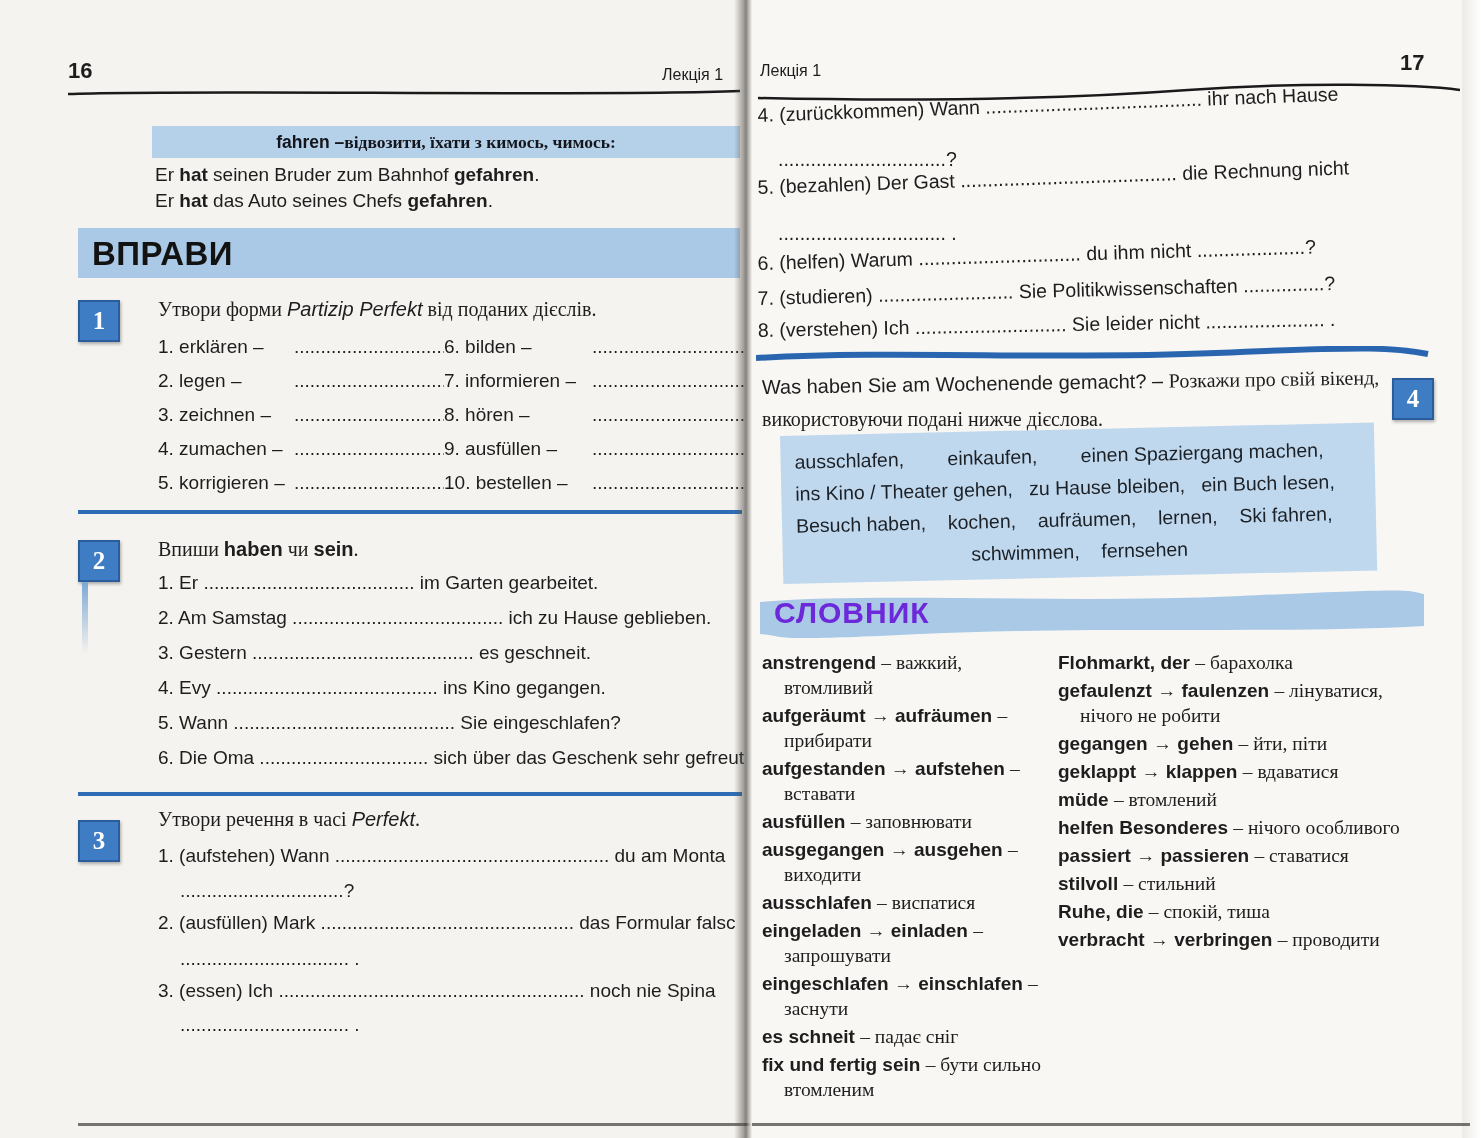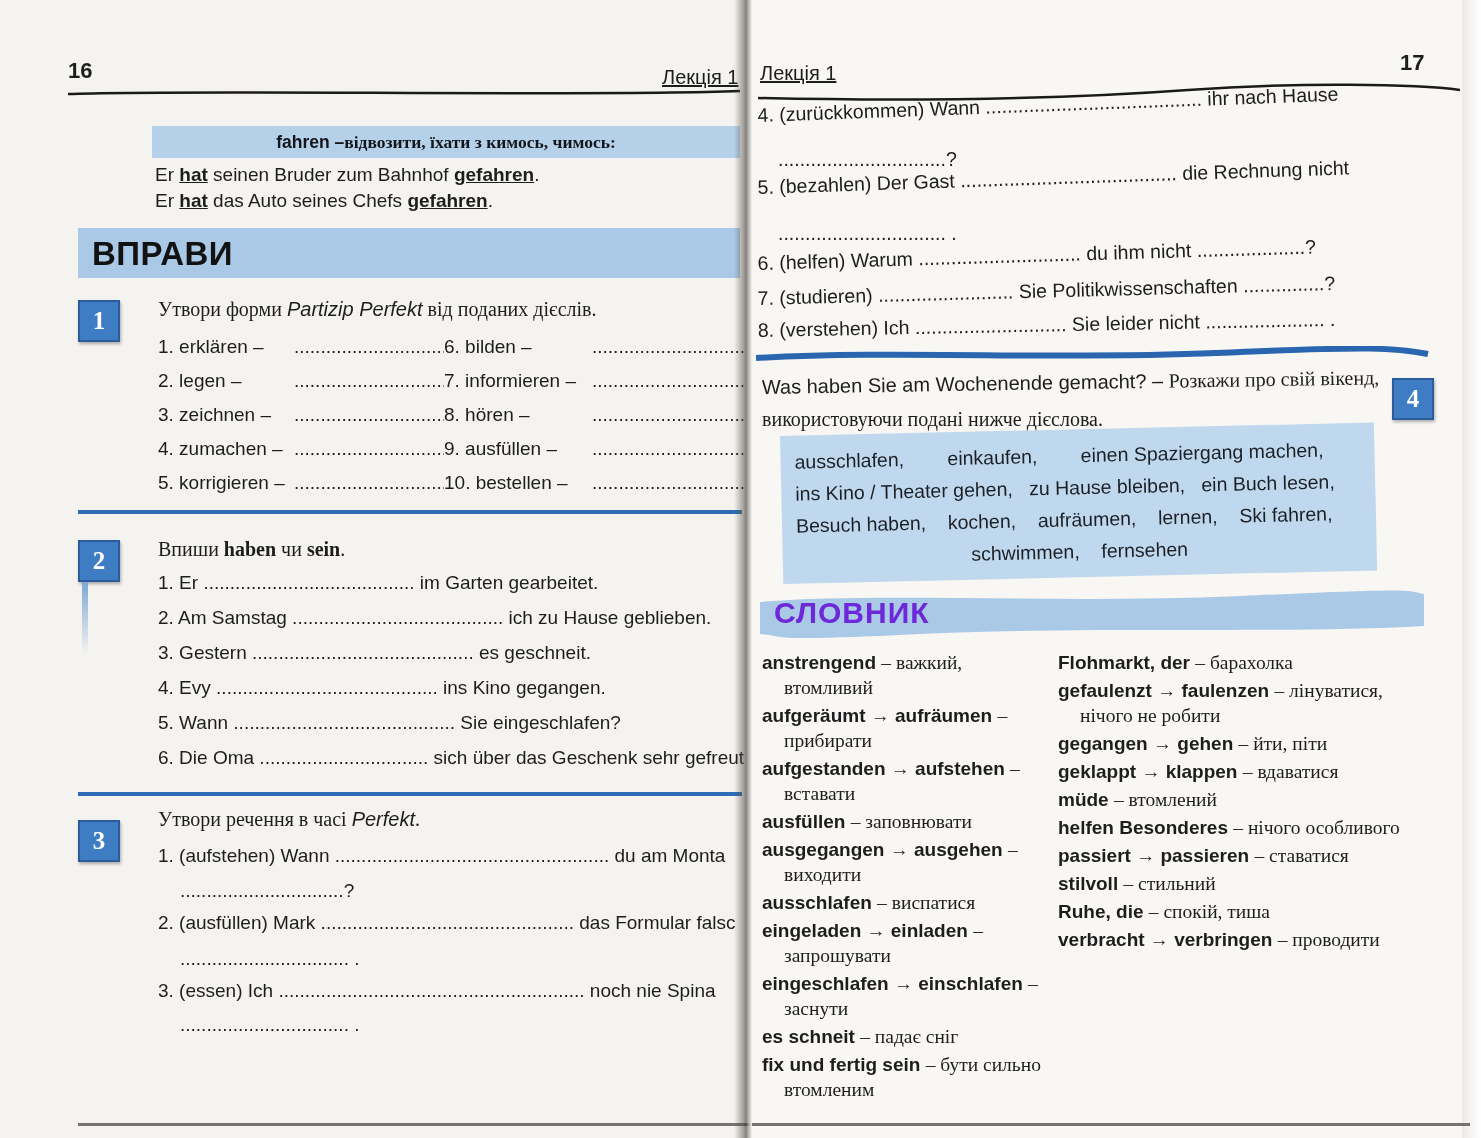--- a/index.html
+++ b/index.html
@@ -11,25 +11,25 @@
   .page-left  { left:0;   width:740px; background:#f5f3ef;padding-left:16px; }
   .page-right { left:752px; width:712px; background:#f9f7f4; }
   .gutter {
     position:absolute; left:734px; top:0; width:18px; height:1138px; z-index:5;
     background:linear-gradient(to right, rgba(140,135,128,0) 0%, rgba(85,80,74,.5) 52%, rgba(40,38,34,.55) 66%, rgba(246,244,241,1) 100%);
   }
   .right-edge { position:absolute; left:1462px; top:0; width:19px; height:1138px; background:linear-gradient(to right,#eceae6,#ffffff); }
   .bottom-edge { position:absolute; left:78px; top:1123px; width:1392px; height:3px; background:#55524e; opacity:.8; }
 
   .ua { font-family:"Liberation Serif", serif; }
-  .b { font-weight:bold;text-decoration:underline; }
+  .b { font-weight:bold; }
   .line { position:absolute; white-space:nowrap; font-size:19px; }
 
   .pg-num { position:absolute; font-size:22px; font-weight:bold; }
-  .pg-lect { position:absolute; font-size:20px;text-decoration:underline; }
+  .pg-lect { position:absolute; font-size:16px; }
   .hdr-rule { position:absolute; }
 
   .fahren-bar {
     position:absolute; left:152px; top:126px; width:588px; height:32px;
     background:#b5d1ea; display:flex; align-items:center; justify-content:center;
     font-size:17.5px; font-weight:bold; color:#14161c;
   }
   .example { position:absolute; left:155px; font-size:19px; white-space:nowrap; }
 
   .section-bar {
@@ -44,21 +44,21 @@
   .numbox {
     position:absolute; width:38px; height:38px; background:#3e7cc3;
     border:2px solid #2b5c9b; box-shadow:1px 2px 3px rgba(0,0,0,.3);
     display:flex; align-items:center; justify-content:center;
     color:#ffffff; font-family:"Liberation Serif", serif; font-weight:bold; font-size:25px;
   }
   .numbox-tail { position:absolute; width:6px; background:linear-gradient(#7ea9d4, rgba(126,169,212,0)); }
 
   .instr { position:absolute; font-size:20px; font-family:"Liberation Serif", serif; white-space:nowrap; }
   .instr .em { font-style:italic; font-family:"Liberation Sans", sans-serif; }
-  .instr .gb { font-weight:bold; font-family:Liberation Serif, serif; }
+  .instr .gb { font-weight:bold; font-family:Liberation Sans, sans-serif; }
 
   .ex1-row { position:absolute; left:158px; width:586px; display:flex; font-size:19px; }
   .ex1-row .c1 { width:136px; flex:none; white-space:nowrap; }
   .ex1-row .c2 { width:150px; flex:none; overflow:hidden; white-space:nowrap; }
   .ex1-row .c3 { width:148px; flex:none; white-space:nowrap; }
   .ex1-row .c4 { flex:1; overflow:hidden; white-space:nowrap; }
 
   .sep { position:absolute; left:78px; width:664px; height:4px; background:#2e6db5; }
 
   .rline { position:absolute; white-space:nowrap; font-size:19.5px; transform-origin:left bottom; }

